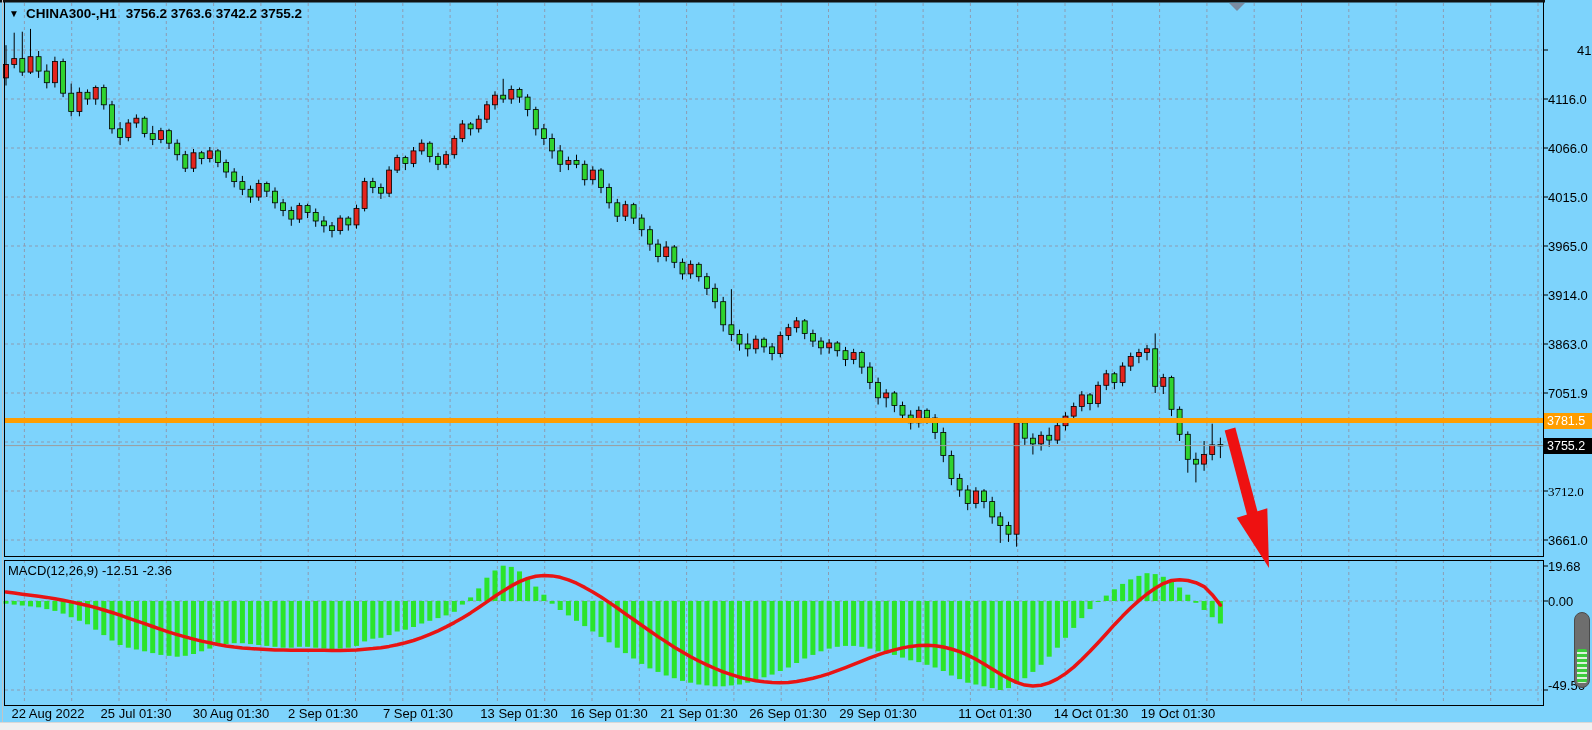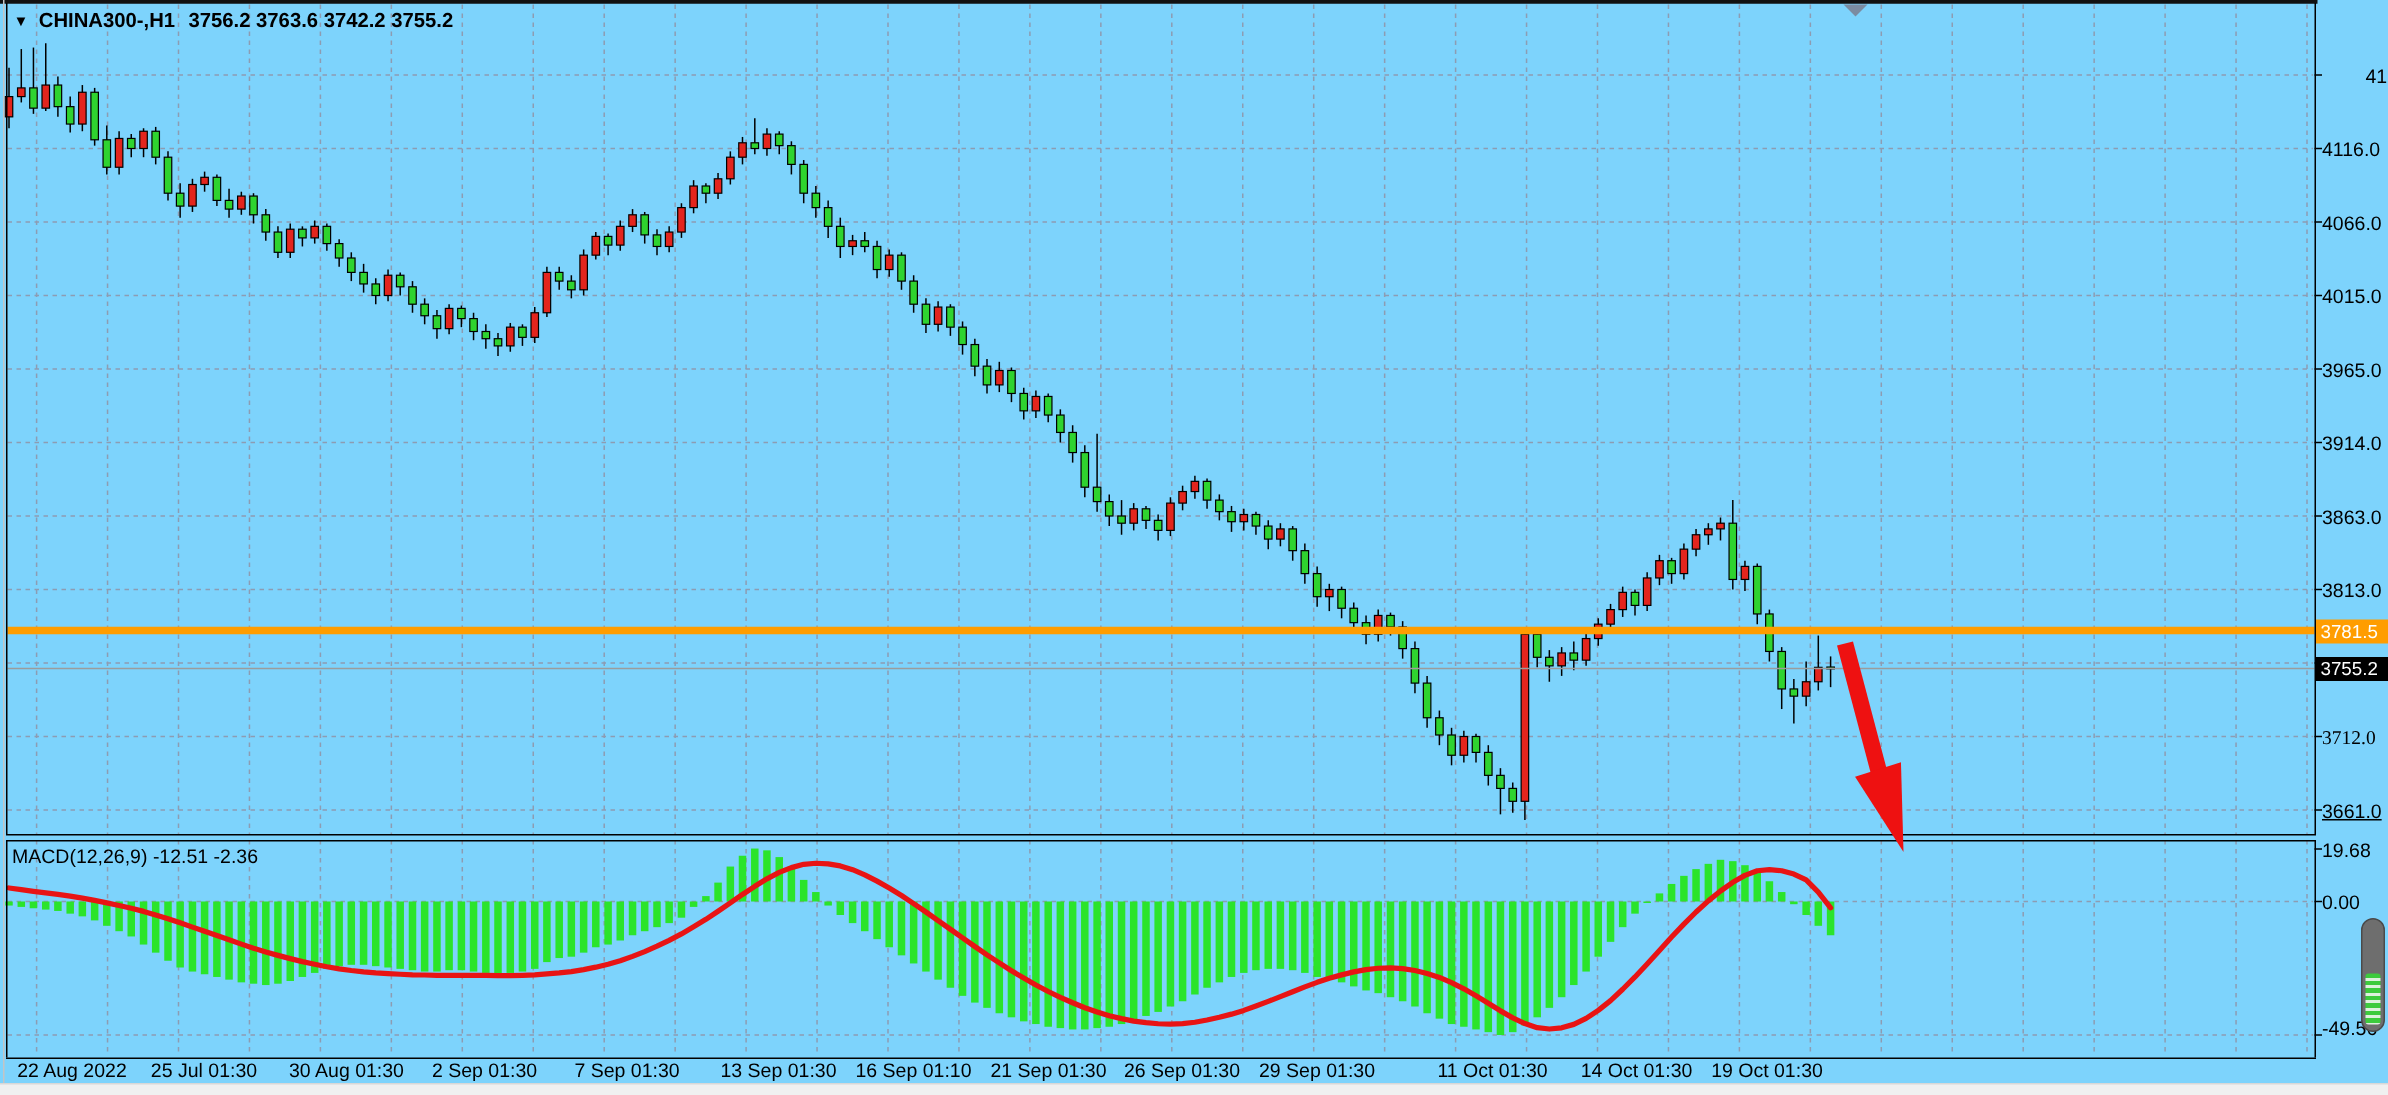--- a/index.html
+++ b/index.html
@@ -608,38 +608,38 @@
   <div id="macd-label">MACD(12,26,9) -12.51 -2.36</div>
 
   <div id="price-axis-labels">
       <span class="axis-lbl" style="top: 43px; margin-left: 29px;">4167.0</span>
       <span class="axis-lbl" style="top: 92px;">4116.0</span>
       <span class="axis-lbl" style="top: 141px;">4066.0</span>
       <span class="axis-lbl" style="top: 190px;">4015.0</span>
       <span class="axis-lbl" style="top: 239px;">3965.0</span>
       <span class="axis-lbl" style="top: 288px;">3914.0</span>
       <span class="axis-lbl" style="top: 337px;">3863.0</span>
-      <span class="axis-lbl" style="top: 386px;">3813.0</span>
+      <span class="axis-lbl" style="top: 386px;">7051.9</span>
       <span class="axis-lbl" style="top: 435px;">3762.0</span>
       <span class="axis-lbl" style="top: 484px; font-family: Liberation Serif, serif;">3712.0</span>
-      <span class="axis-lbl" style="top: 533px; text-decoration: underline;">3661.0</span>
+      <span class="axis-lbl" style="top: 533px;">3661.0</span>
     </div>
   <div id="macd-axis-labels">
       <span class="axis-lbl" style="top: 559px;">19.68</span>
       <span class="axis-lbl" style="top: 594px;">0.00</span>
       <span class="axis-lbl" style="top: 678px;">-49.56</span>
     </div>
   <div id="time-axis-labels">
       <span class="time-lbl" style="left: 48px;">22 Aug 2022</span>
       <span class="time-lbl" style="left: 136px;">25 Jul 01:30</span>
       <span class="time-lbl" style="left: 231px;">30 Aug 01:30</span>
       <span class="time-lbl" style="left: 323px;">2 Sep 01:30</span>
       <span class="time-lbl" style="left: 418px;">7 Sep 01:30</span>
       <span class="time-lbl" style="left: 519px;">13 Sep 01:30</span>
-      <span class="time-lbl" style="left: 609px;">16 Sep 01:10</span>
+      <span class="time-lbl" style="left: 609px;">16 Sep 01:30</span>
       <span class="time-lbl" style="left: 699px;">21 Sep 01:30</span>
       <span class="time-lbl" style="left: 788px;">26 Sep 01:30</span>
       <span class="time-lbl" style="left: 878px;">29 Sep 01:30</span>
       <span class="time-lbl" style="left: 995px;">11 Oct 01:30</span>
       <span class="time-lbl" style="left: 1091px;">14 Oct 01:30</span>
       <span class="time-lbl" style="left: 1178px;">19 Oct 01:30</span>
     </div>
 
   <div id="hline-badge" class="badge" style="background: rgb(255, 157, 0); color: rgb(255, 255, 255);">3781.5</div>
   <div id="bid-badge" class="badge" style="background: rgb(0, 0, 0); color: rgb(255, 255, 255);">3755.2</div>

